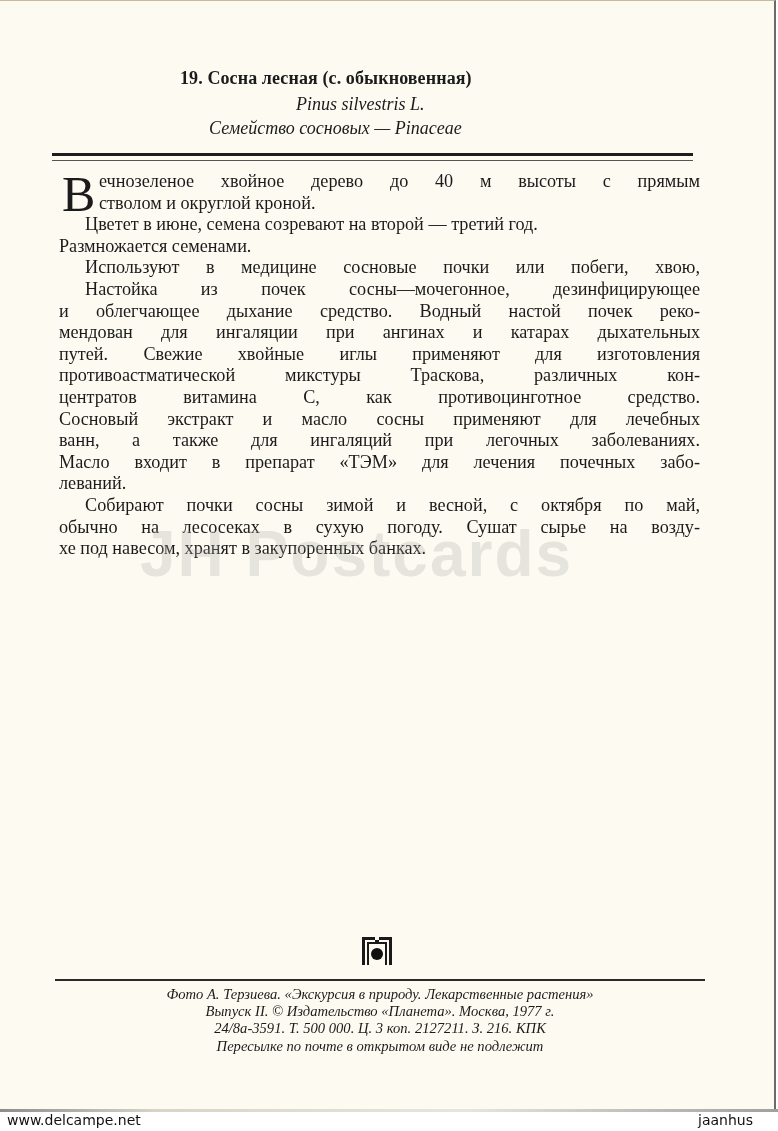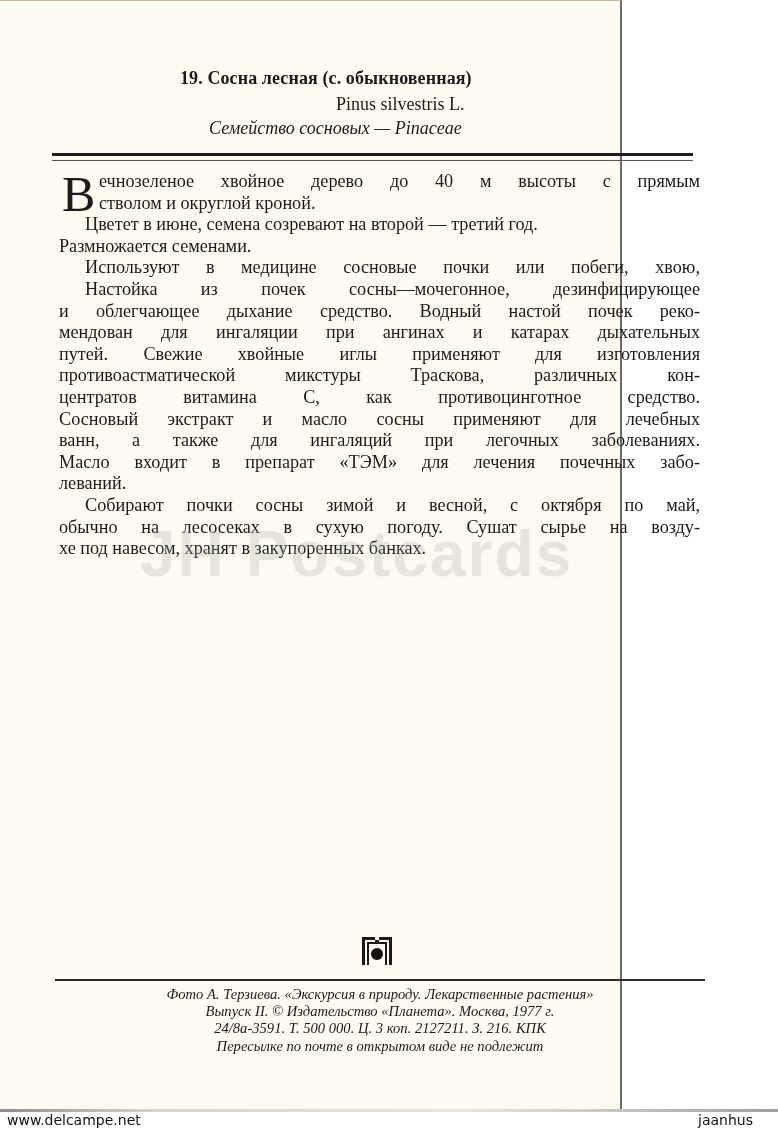--- a/index.html
+++ b/index.html
@@ -12,21 +12,21 @@
       background: #ffffff;
       position: relative;
       overflow: hidden;
       font-family: "Liberation Serif", "DejaVu Serif", serif;
       color: #1b1b1b;
     }
     .card {
       position: absolute;
       left: 0;
       top: 0;
-      width: 622px;
+      width: 776px;
       height: 1112px;
       background: #fdfbf1;
       border-right: 2px solid #6b6b6b;
       border-top: 1px solid #c9b89a;
       box-sizing: border-box;
     }
     .card-bottom-edge {
       position: absolute;
       left: 0;
       top: 1109px;
@@ -40,23 +40,23 @@
       top: 67px;
       font-weight: bold;
       font-size: 18px;
       letter-spacing: 0.1px;
       white-space: nowrap;
     }
     .latin-name {
       position: absolute;
       left: 296px;
       top: 93px;
+      font-style: italic;
       font-size: 18px;
       white-space: nowrap;
-      margin-left: 40px;
     }
     .family {
       position: absolute;
       left: 209px;
       top: 117px;
       font-style: italic;
       font-size: 18px;
       white-space: nowrap;
     }
     .rule-thick {

